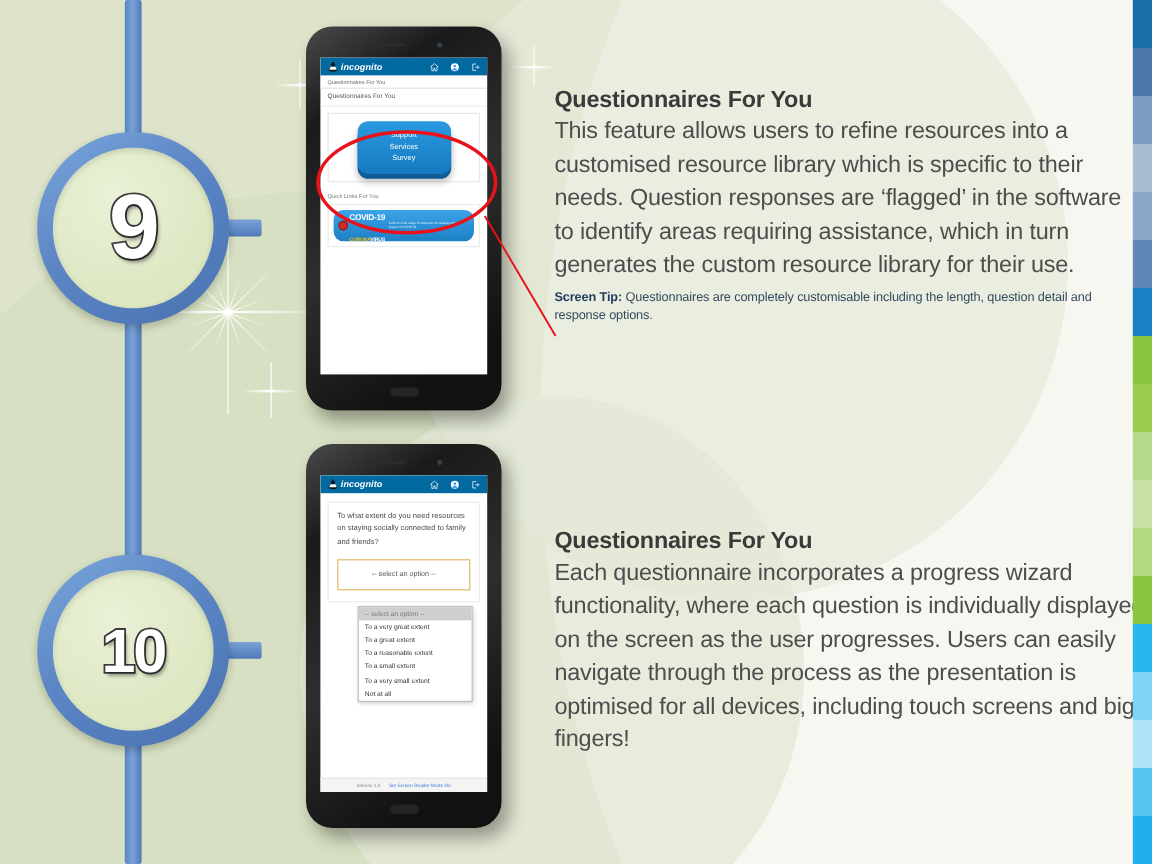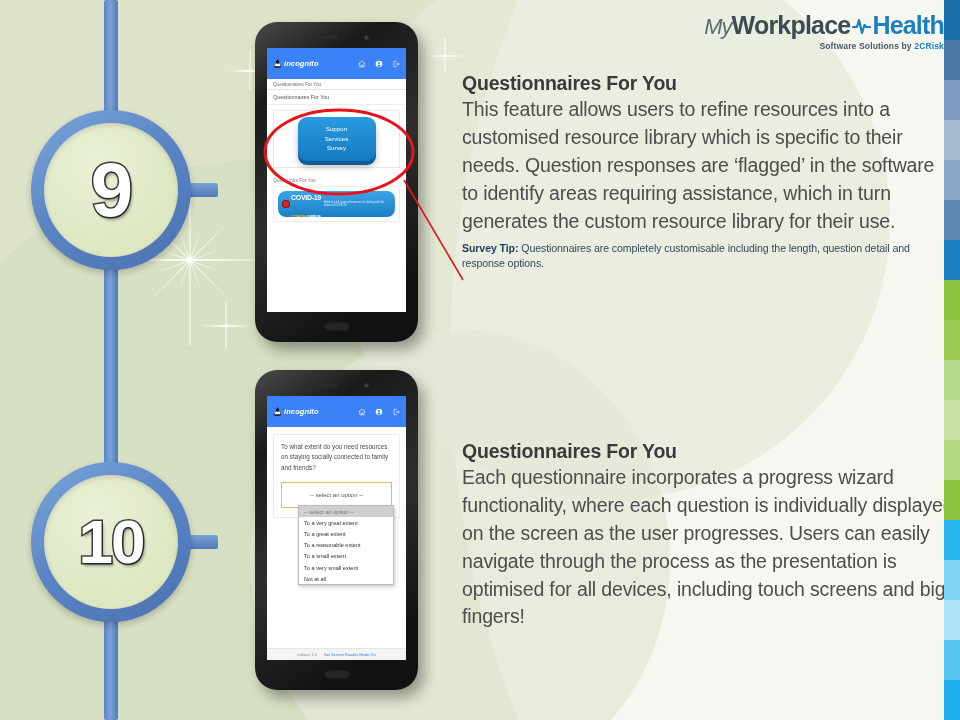--- a/index.html
+++ b/index.html
@@ -118,21 +118,21 @@
   }
   .home-btn { width:26px; height:9px; border-radius:5px; background:#262626; box-shadow: inset 0 0 2px #000;}
   .screen {
     width:100%; height:100%;
     background:#ffffff; overflow:hidden; position:relative;
     font-family:"Liberation Sans", sans-serif;
   }
 
   
   .app-header {
-    height:31px; background:#3b82f6;
+    height:15px; background:#0369a1;
     display:flex; align-items:center; justify-content:space-between;
     padding:0 6px;
   }
   .brand { display:flex; align-items:center; gap:2px; }
   .brand-mark { width:9px; height:9px; display:block; }
   .brand-text {
     color:#fff; font-size:7.5px; font-weight:700; font-style:italic;
     letter-spacing:.1px;
   }
   .hdr-icons { display:flex; align-items:center; gap:9px; }
@@ -293,21 +293,21 @@
   </div>
 
   <div class="timeline"></div>
   <div class="tl-stub" style="left:178px; top:183px;"></div>
   <div class="tl-stub" style="left:178px; top:535px;"></div>
 
   <div class="num-circle" style="left:31px; top:110px;">
     <span class="num-text">9</span>
   </div>
   <div class="num-circle" style="left:31px; top:462px;">
-    <span class="num-text" style="font-size:62px;">10</span>
+    <span class="num-text" style="font-size:51px;">10</span>
   </div>
 
   <div class="phone" style="left:255px; top:22px; width:163px; height:320px;">
     <div class="bezel-top">
       <span class="speaker"></span>
       <span class="cam"></span>
     </div>
     <div class="screen">
 
       <div class="app-header">
@@ -432,39 +432,29 @@
 
   <svg class="annot" width="960" height="720">
     <ellipse cx="339" cy="152" rx="74" ry="42" fill="none" stroke="#e8131a" stroke-width="3"></ellipse>
     <path d="M404 180 L463 280" fill="none" stroke="#e8131a" stroke-width="1.6"></path>
   </svg>
 
   <div class="txt-block" style="left:462px; top:72px;">
     <div class="txt-h">Questionnaires For You</div>
     <div class="txt-p">This feature allows users to refine resources into a customised resource library which is specific to their needs. Question responses are ‘flagged’ in the software to identify areas requiring assistance, which in turn generates the custom resource library for their use.</div>
     <div class="quick-tip">
-      <b>Survey Tip:</b><span> Questionnaires are completely customisable including the length, question detail and response options.</span>
+      <b>Screen Tip:</b><span> Questionnaires are completely customisable including the length, question detail and response options.</span>
     </div>
   </div>
 
   <div class="txt-block" style="left:462px; top:440px;">
     <div class="txt-h">Questionnaires For You</div>
     <div class="txt-p">Each questionnaire incorporates a progress wizard functionality, where each question is individually displayed on the screen as the user progresses. Users can easily navigate through the process as the presentation is optimised for all devices, including touch screens and big fingers!</div>
   </div>
 
-  <div class="logo">
-    <div class="logo-main">
-      <span class="logo-my">My</span><span class="logo-wp">Workplace</span><span class="logo-pulse"><svg width="20" height="22" viewBox="0 0 20 22">
-            <path d="M2 13h4l2-7 3 13 2.5-8 1.5 2h4" fill="none" stroke="#1b7fc4" stroke-width="2.2" stroke-linejoin="round" stroke-linecap="round"></path>
-          </svg></span><span class="logo-hl">Health</span>
-    </div>
-    <div class="logo-sub">
-      <span>Software Solutions by </span><span class="risk">2CRisk</span>
-    </div>
-  </div>
 
   <div class="strip" id="edge-strip">
       <div style="background: rgb(27, 111, 168); height: 40px;"></div>
       <div style="background: rgb(74, 120, 168); height: 40px;"></div>
       <div style="background: rgb(125, 156, 192); height: 40px;"></div>
       <div style="background: rgb(168, 188, 212); height: 40px;"></div>
       <div style="background: rgb(138, 166, 200); height: 40px;"></div>
       <div style="background: rgb(95, 136, 182); height: 40px;"></div>
       <div style="background: rgb(27, 127, 196); height: 40px;"></div>
       <div style="background: rgb(140, 198, 63); height: 40px;"></div>

